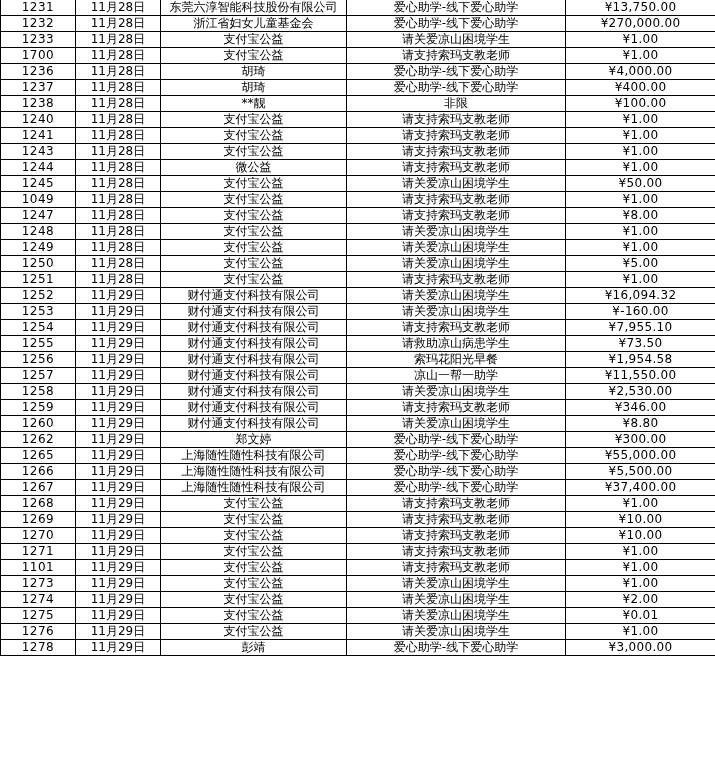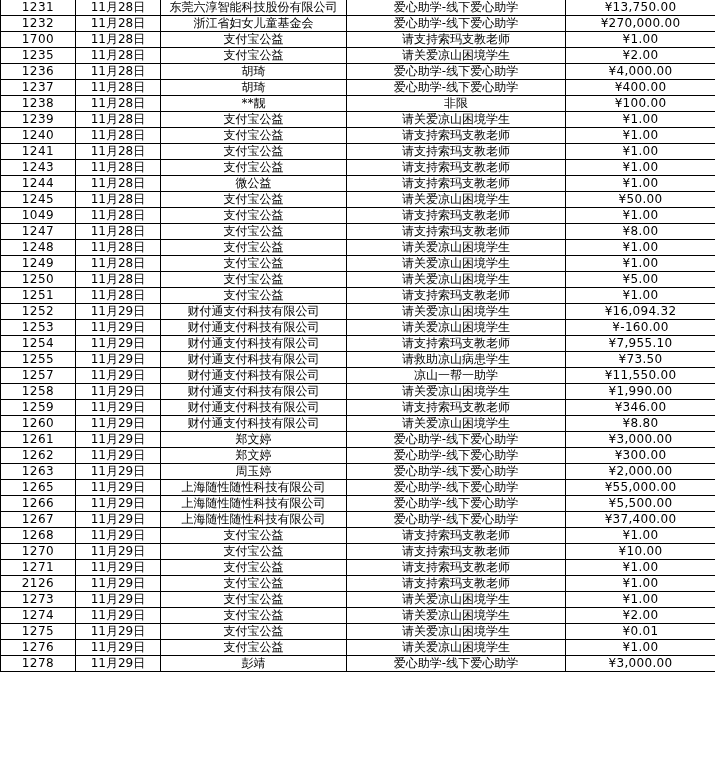--- a/index.html
+++ b/index.html
@@ -46,32 +46,32 @@
     <td class="col-amount">¥13,750.00</td>
   </tr>
         <tr>
     <td class="col-id">1232</td>
     <td class="col-date">11月28日</td>
     <td class="col-donor">浙江省妇女儿童基金会</td>
     <td class="col-project">爱心助学-线下爱心助学</td>
     <td class="col-amount">¥270,000.00</td>
   </tr>
         <tr>
+    <td class="col-id">1233</td>
+    <td class="col-date">11月28日</td>
+    <td class="col-donor">支付宝公益</td>
+    <td class="col-project">请关爱凉山困境学生</td>
+    <td class="col-amount">¥1.00</td>
+  </tr>
+        <tr>
     <td class="col-id">1700</td>
     <td class="col-date">11月28日</td>
     <td class="col-donor">支付宝公益</td>
     <td class="col-project">请支持索玛支教老师</td>
     <td class="col-amount">¥1.00</td>
-  </tr>
-        <tr>
-    <td class="col-id">1235</td>
-    <td class="col-date">11月28日</td>
-    <td class="col-donor">支付宝公益</td>
-    <td class="col-project">请关爱凉山困境学生</td>
-    <td class="col-amount">¥2.00</td>
   </tr>
         <tr>
     <td class="col-id">1236</td>
     <td class="col-date">11月28日</td>
     <td class="col-donor">胡琦</td>
     <td class="col-project">爱心助学-线下爱心助学</td>
     <td class="col-amount">¥4,000.00</td>
   </tr>
         <tr>
     <td class="col-id">1237</td>
@@ -81,27 +81,20 @@
     <td class="col-amount">¥400.00</td>
   </tr>
         <tr>
     <td class="col-id">1238</td>
     <td class="col-date">11月28日</td>
     <td class="col-donor">**靓</td>
     <td class="col-project">非限</td>
     <td class="col-amount">¥100.00</td>
   </tr>
         <tr>
-    <td class="col-id">1239</td>
-    <td class="col-date">11月28日</td>
-    <td class="col-donor">支付宝公益</td>
-    <td class="col-project">请关爱凉山困境学生</td>
-    <td class="col-amount">¥1.00</td>
-  </tr>
-        <tr>
     <td class="col-id">1240</td>
     <td class="col-date">11月28日</td>
     <td class="col-donor">支付宝公益</td>
     <td class="col-project">请支持索玛支教老师</td>
     <td class="col-amount">¥1.00</td>
   </tr>
         <tr>
     <td class="col-id">1241</td>
     <td class="col-date">11月28日</td>
     <td class="col-donor">支付宝公益</td>
@@ -193,69 +186,62 @@
     <td class="col-amount">¥7,955.10</td>
   </tr>
         <tr>
     <td class="col-id">1255</td>
     <td class="col-date">11月29日</td>
     <td class="col-donor">财付通支付科技有限公司</td>
     <td class="col-project">请救助凉山病患学生</td>
     <td class="col-amount">¥73.50</td>
   </tr>
         <tr>
+    <td class="col-id">1256</td>
+    <td class="col-date">11月29日</td>
+    <td class="col-donor">财付通支付科技有限公司</td>
+    <td class="col-project">索玛花阳光早餐</td>
+    <td class="col-amount">¥1,954.58</td>
+  </tr>
+        <tr>
     <td class="col-id">1257</td>
     <td class="col-date">11月29日</td>
     <td class="col-donor">财付通支付科技有限公司</td>
     <td class="col-project">凉山一帮一助学</td>
     <td class="col-amount">¥11,550.00</td>
   </tr>
         <tr>
     <td class="col-id">1258</td>
     <td class="col-date">11月29日</td>
     <td class="col-donor">财付通支付科技有限公司</td>
     <td class="col-project">请关爱凉山困境学生</td>
-    <td class="col-amount">¥1,990.00</td>
+    <td class="col-amount">¥2,530.00</td>
   </tr>
         <tr>
     <td class="col-id">1259</td>
     <td class="col-date">11月29日</td>
     <td class="col-donor">财付通支付科技有限公司</td>
     <td class="col-project">请支持索玛支教老师</td>
     <td class="col-amount">¥346.00</td>
   </tr>
         <tr>
     <td class="col-id">1260</td>
     <td class="col-date">11月29日</td>
     <td class="col-donor">财付通支付科技有限公司</td>
     <td class="col-project">请关爱凉山困境学生</td>
     <td class="col-amount">¥8.80</td>
   </tr>
         <tr>
-    <td class="col-id">1261</td>
+    <td class="col-id">1262</td>
     <td class="col-date">11月29日</td>
     <td class="col-donor">郑文婷</td>
     <td class="col-project">爱心助学-线下爱心助学</td>
-    <td class="col-amount">¥3,000.00</td>
-  </tr>
-        <tr>
-    <td class="col-id">1262</td>
-    <td class="col-date">11月29日</td>
-    <td class="col-donor">郑文婷</td>
-    <td class="col-project">爱心助学-线下爱心助学</td>
     <td class="col-amount">¥300.00</td>
   </tr>
         <tr>
-    <td class="col-id">1263</td>
-    <td class="col-date">11月29日</td>
-    <td class="col-donor">周玉婷</td>
-    <td class="col-project">爱心助学-线下爱心助学</td>
-    <td class="col-amount">¥2,000.00</td>
-  </tr>
-        <tr>
     <td class="col-id">1265</td>
     <td class="col-date">11月29日</td>
     <td class="col-donor">上海随性随性科技有限公司</td>
     <td class="col-project">爱心助学-线下爱心助学</td>
     <td class="col-amount">¥55,000.00</td>
   </tr>
         <tr>
     <td class="col-id">1266</td>
     <td class="col-date">11月29日</td>
     <td class="col-donor">上海随性随性科技有限公司</td>
@@ -270,35 +256,42 @@
     <td class="col-amount">¥37,400.00</td>
   </tr>
         <tr>
     <td class="col-id">1268</td>
     <td class="col-date">11月29日</td>
     <td class="col-donor">支付宝公益</td>
     <td class="col-project">请支持索玛支教老师</td>
     <td class="col-amount">¥1.00</td>
   </tr>
         <tr>
+    <td class="col-id">1269</td>
+    <td class="col-date">11月29日</td>
+    <td class="col-donor">支付宝公益</td>
+    <td class="col-project">请支持索玛支教老师</td>
+    <td class="col-amount">¥10.00</td>
+  </tr>
+        <tr>
     <td class="col-id">1270</td>
     <td class="col-date">11月29日</td>
     <td class="col-donor">支付宝公益</td>
     <td class="col-project">请支持索玛支教老师</td>
     <td class="col-amount">¥10.00</td>
   </tr>
         <tr>
     <td class="col-id">1271</td>
     <td class="col-date">11月29日</td>
     <td class="col-donor">支付宝公益</td>
     <td class="col-project">请支持索玛支教老师</td>
     <td class="col-amount">¥1.00</td>
   </tr>
         <tr>
-    <td class="col-id">2126</td>
+    <td class="col-id">1101</td>
     <td class="col-date">11月29日</td>
     <td class="col-donor">支付宝公益</td>
     <td class="col-project">请支持索玛支教老师</td>
     <td class="col-amount">¥1.00</td>
   </tr>
         <tr>
     <td class="col-id">1273</td>
     <td class="col-date">11月29日</td>
     <td class="col-donor">支付宝公益</td>
     <td class="col-project">请关爱凉山困境学生</td>

